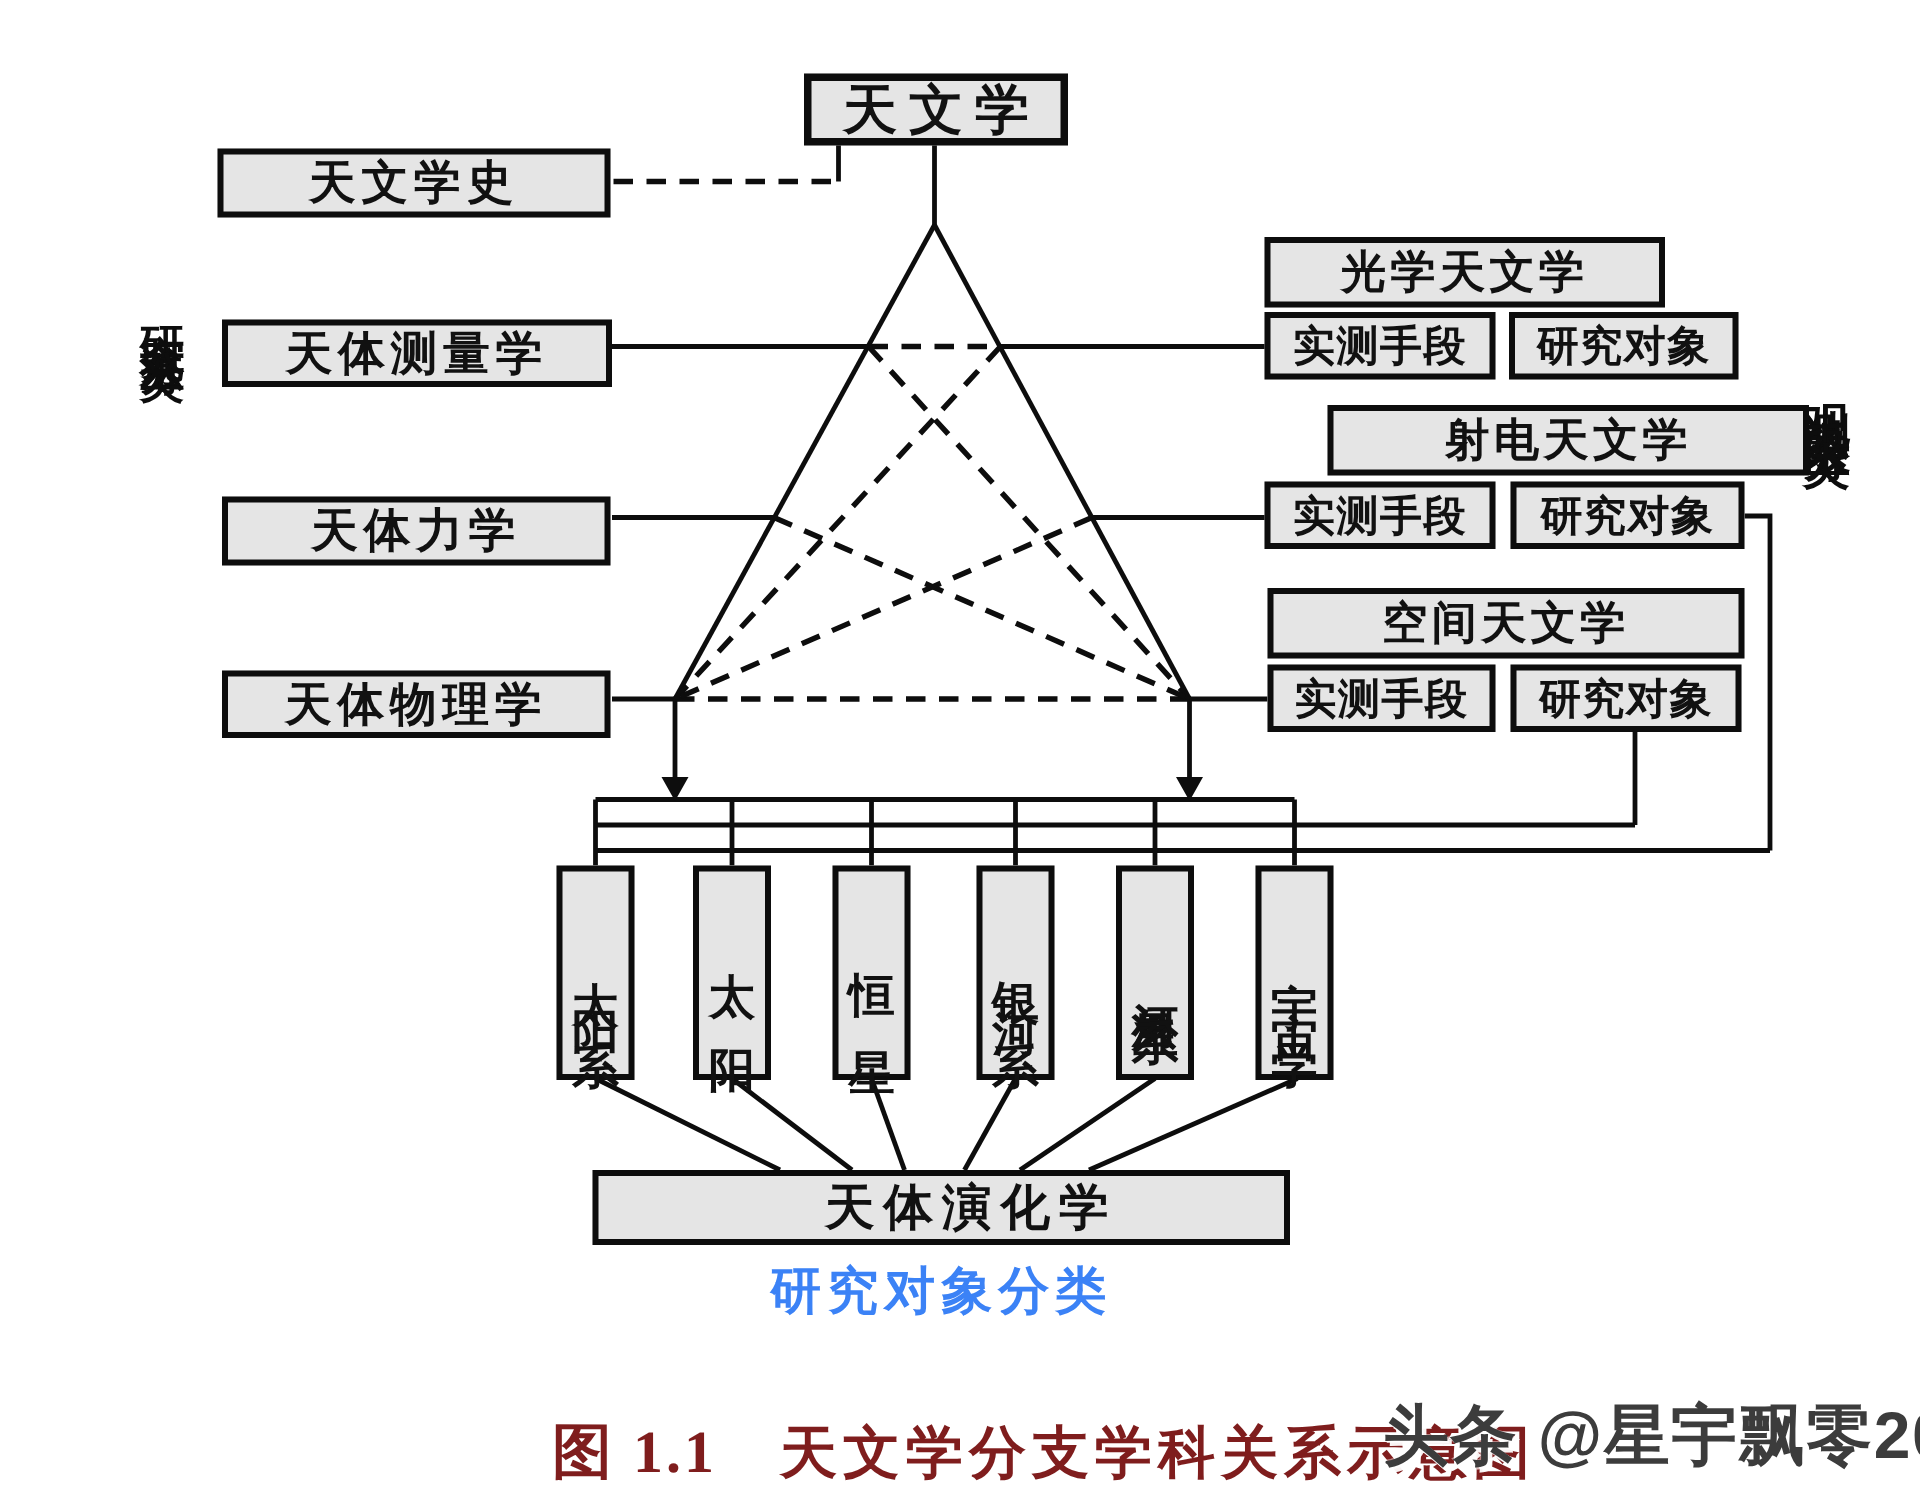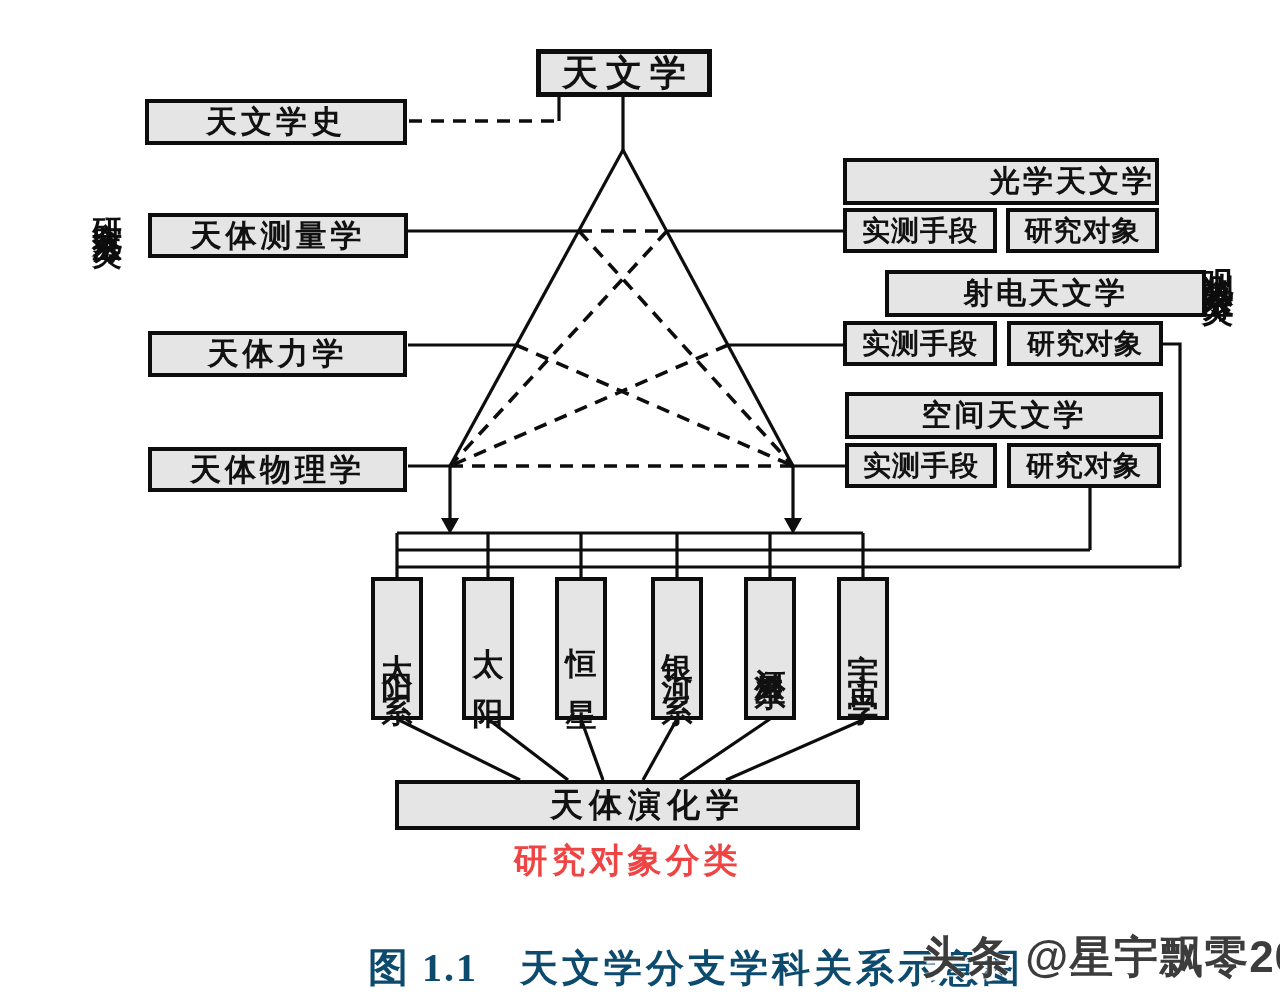--- a/index.html
+++ b/index.html
@@ -26,26 +26,26 @@
 
   .axis-label{
     position:absolute;font-weight:700;color:#0d0d0d;
   }
   .axis-label span{writing-mode:vertical-rl;text-orientation:upright;line-height:1;}
   .axis-left span{font-size:30px;letter-spacing:4px;}
   .axis-right span{font-size:32px;letter-spacing:5px;}
 
   .obj-axis-label{
     position:absolute;left:395px;top:838px;width:465px;text-align:center;
-    font-size:34px;font-weight:700;letter-spacing:4px;color:#ef4444;
+    font-size:34px;font-weight:700;letter-spacing:4px;color:#3b82f6;
   }
 
   .caption{
     position:absolute;left:368px;top:940px;display:flex;align-items:baseline;gap:42px;
-    font-weight:700;color:#0c4a6e;
+    font-weight:700;color:#7f1d1d;
   }
   .caption .fig-no{font-family:"Liberation Serif",serif;font-size:40px;letter-spacing:2px;}
   .caption .fig-title{font-size:38px;letter-spacing:4px;}
 
   .watermark{
     position:absolute;left:922px;top:928px;
     font-size:44px;font-weight:700;letter-spacing:1px;color:#3c3c3c;
     text-shadow:3px 3px 0 rgba(255,255,255,0.95), 1px 1px 0 rgba(255,255,255,0.7), -1px -1px 0 rgba(255,255,255,0.45);
     white-space:nowrap;
   }
@@ -129,21 +129,21 @@
     <span>天体力学</span>
   </div>
   <div class="box lbox" style="left:148px;top:447px;width:259px;height:45px;">
     <span>天体物理学</span>
   </div>
 
   <div class="axis-label axis-right" style="left:1202px;top:244px;">
     <span>观测手段分类</span>
   </div>
 
-  <div class="box gtitle" style="left:843px;top:158px;width:316px;height:47px;justify-content:flex-end;">
+  <div class="box gtitle" style="left:843px;top:158px;width:267px;height:47px;">
     <span>光学天文学</span>
   </div>
   <div class="box sbox" style="left:843px;top:208px;width:154px;height:45px;">
     <span>实测手段</span>
   </div>
   <div class="box sbox" style="left:1006px;top:208px;width:153px;height:45px;">
     <span>研究对象</span>
   </div>
 
   <div class="box gtitle" style="left:843px;top:270px;width:321px;height:47px;margin-left:42px;">

